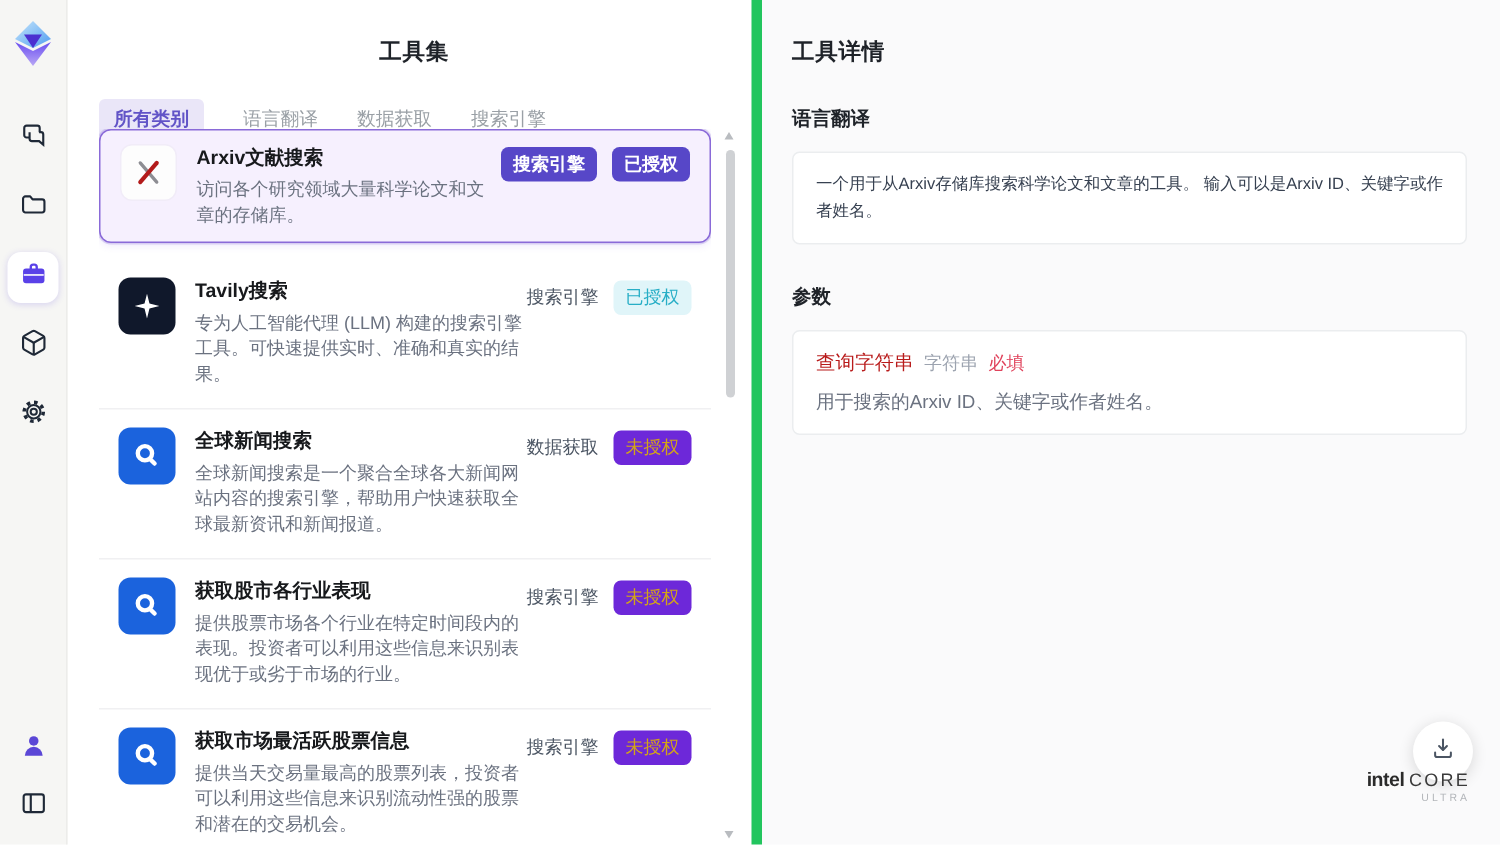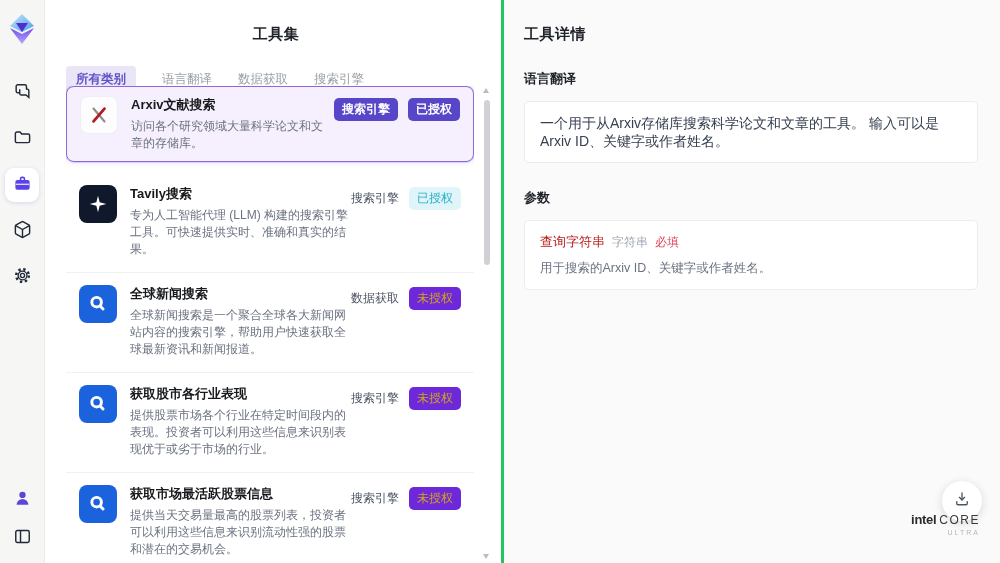--- a/index.html
+++ b/index.html
@@ -47,25 +47,25 @@
 
   
   .scrollbar { position:absolute; right:10px; top:88px; bottom:4px; width:7px; }
   .sb-arrow { position:absolute; left:0; width:0; height:0; border-left:3.5px solid transparent; border-right:3.5px solid transparent; }
   .sb-up { top:0; border-bottom:5px solid #b9bcc0; }
   .sb-down { bottom:0; border-top:5px solid #b9bcc0; }
   .sb-thumb { position:absolute; left:0.5px; top:12px; width:6px; height:165px; background:#cfd1d4; border-radius:3px; }
 
   
   .detail { position:absolute; left:501px; right:0; top:0; bottom:0; background:#fafafb;
-    border-left:3px solid #22c55e; padding:0 22px 0 20px; }
+    border-left:7px solid #22c55e; padding:0 22px 0 20px; }
   .detail-title { font-size:15px; font-weight:700; margin-top:25px; letter-spacing:.5px; }
   .section-h { font-size:13px; font-weight:700; margin-top:26px; }
   .info-box { background:#fff; border:1px solid #ebedef; border-radius:5px; margin-top:13px; padding:12px 15px; }
-  .info-text { font-size:14px; color:#374151; line-height:18px; }
+  .info-text { font-size:11px; color:#374151; line-height:18px; }
   .param-line { display:flex; align-items:baseline; gap:7px; }
   .param-name { font-size:13px; font-weight:400; color:#b91c1c; }
   .param-type { font-size:12px; color:#9ca3af; }
   .param-req { font-size:12px; color:#e0435c; }
   .param-desc { font-size:12.5px; color:#6b7280; margin-top:9px; }
 
   
   .fab { position:absolute; right:18px; bottom:42px; width:40px; height:40px; border-radius:50%;
     background:#fff; box-shadow:0 2px 10px rgba(0,0,0,.14); display:flex; align-items:center; justify-content:center; cursor:pointer; }
   .brand { position:absolute; right:20px; bottom:24px; text-align:right; line-height:12px; }

